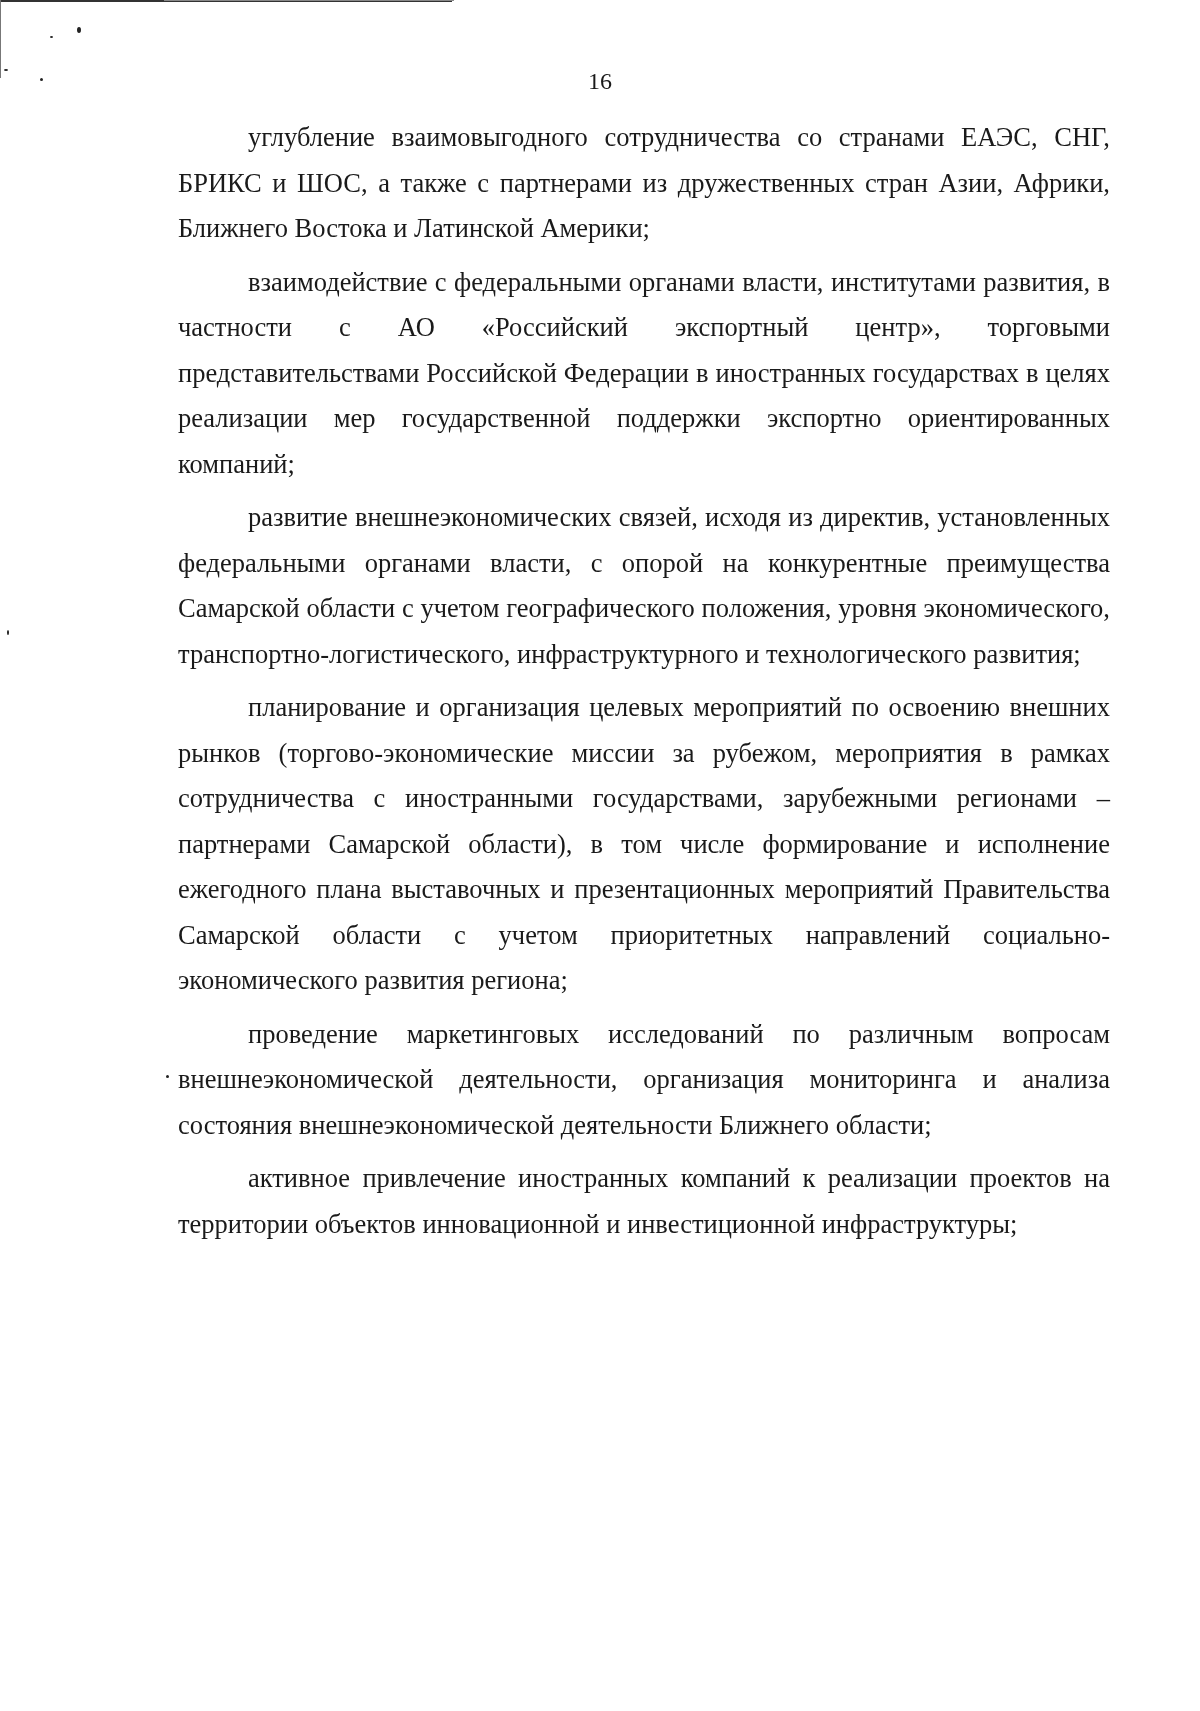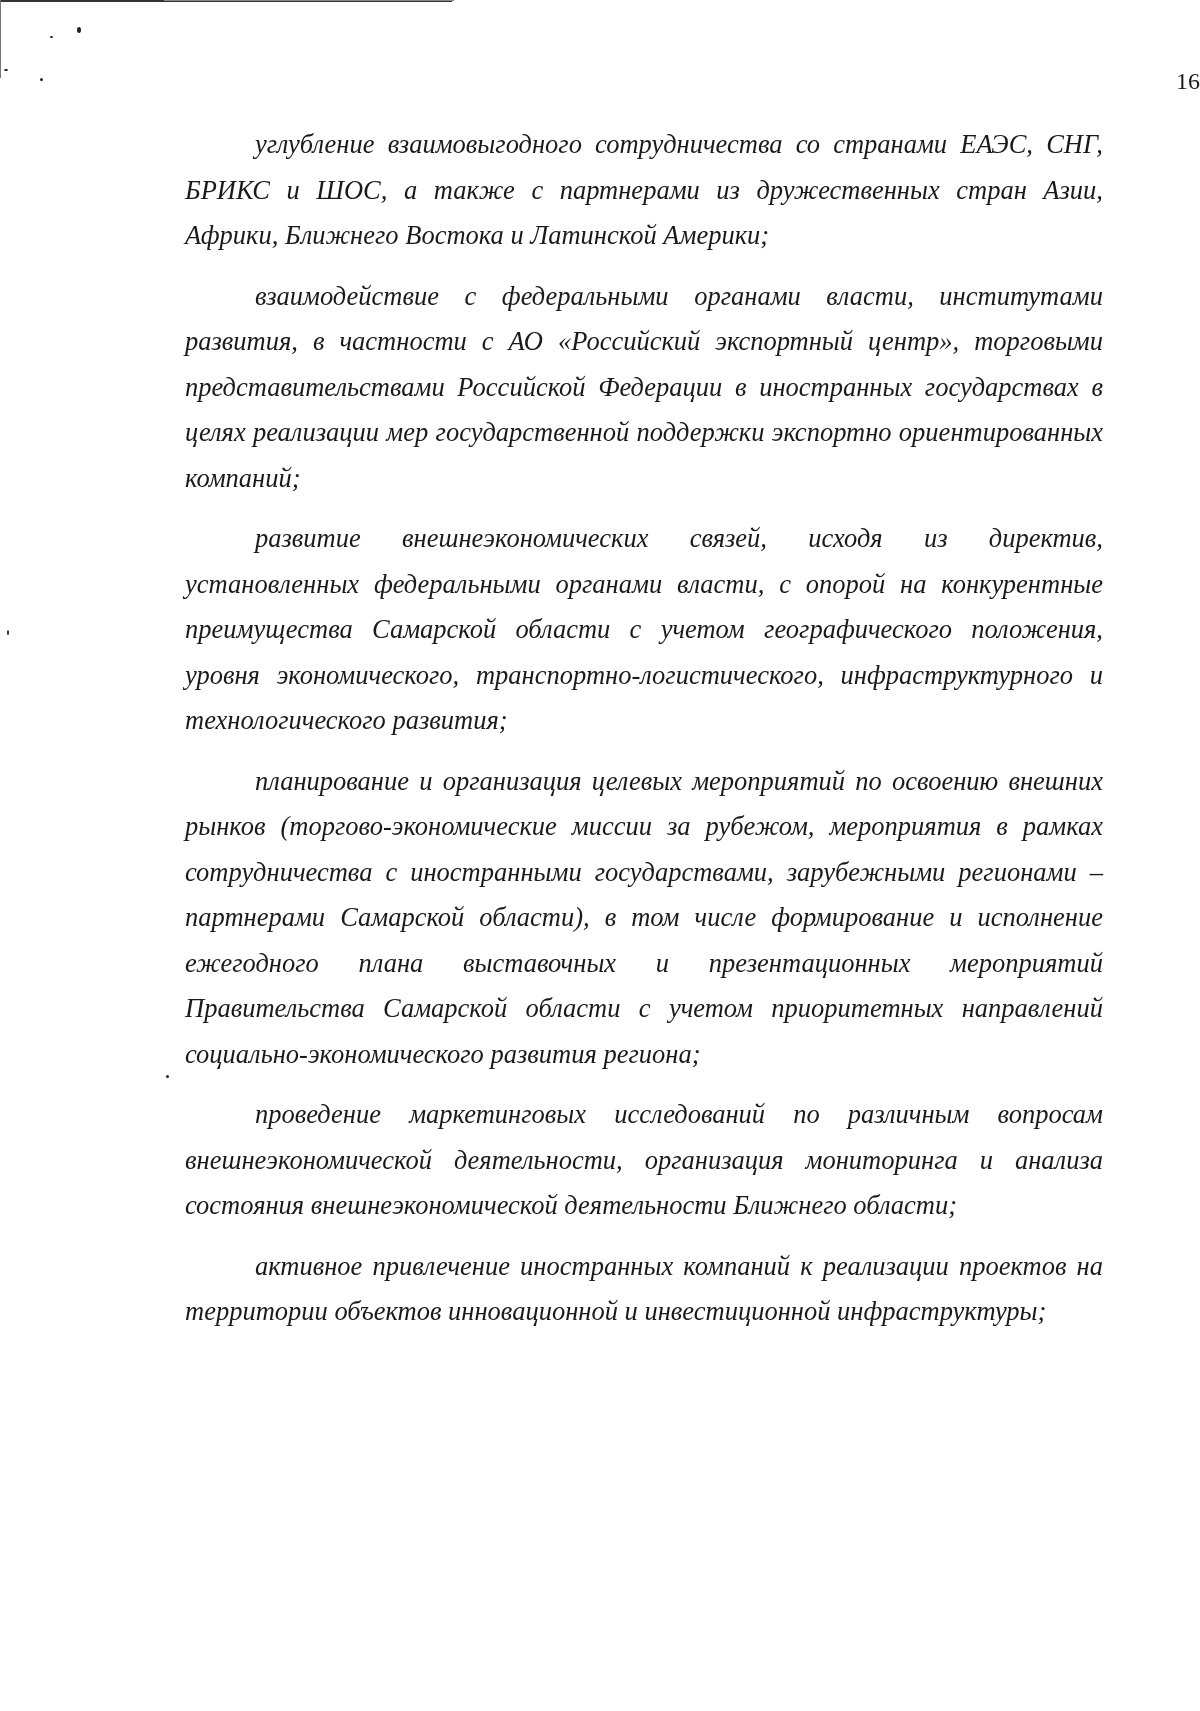--- a/index.html
+++ b/index.html
@@ -42,39 +42,38 @@
     .speck {
       position: absolute;
       background: #222;
       border-radius: 50%;
     }
     .page-number {
       position: absolute;
       left: 0;
       width: 1200px;
       top: 66px;
-      text-align: right;
+      text-align: center;
       font-size: 24px;
       line-height: 30px;
     }
     .body-text {
       position: absolute;
       left: 170px;
       top: 107px;
       width: 948px;
       font-size: 26.5px;
       line-height: 45.5px;
       text-align: justify;
     }
     .para {
-      margin: 15px;
+      margin: 8px;
       text-indent: 70px;
       text-align: justify;
       text-align-last: left;
-      font-style: italic;
     }
   </style>
 </head>
 <body>
 
 <div class="scan-border-top"></div>
 <div class="scan-border-top-light"></div>
 <div class="scan-border-left"></div>
 
 <div class="speck" style="left:77px;top:27px;width:4px;height:6px;"></div>

